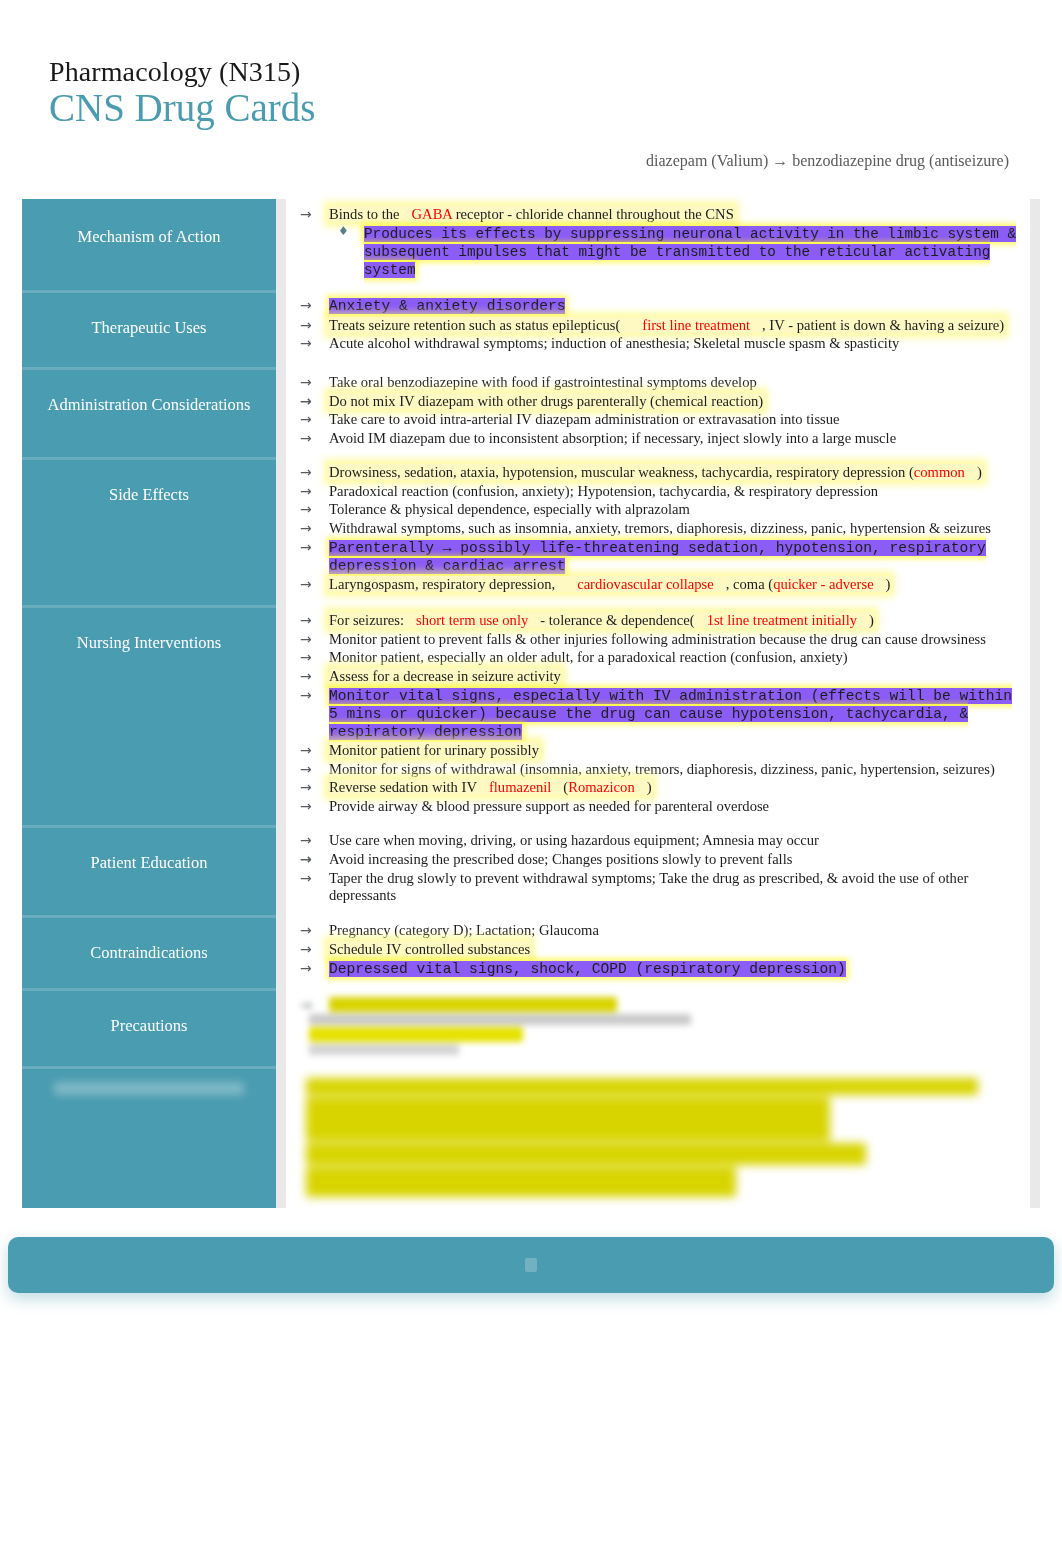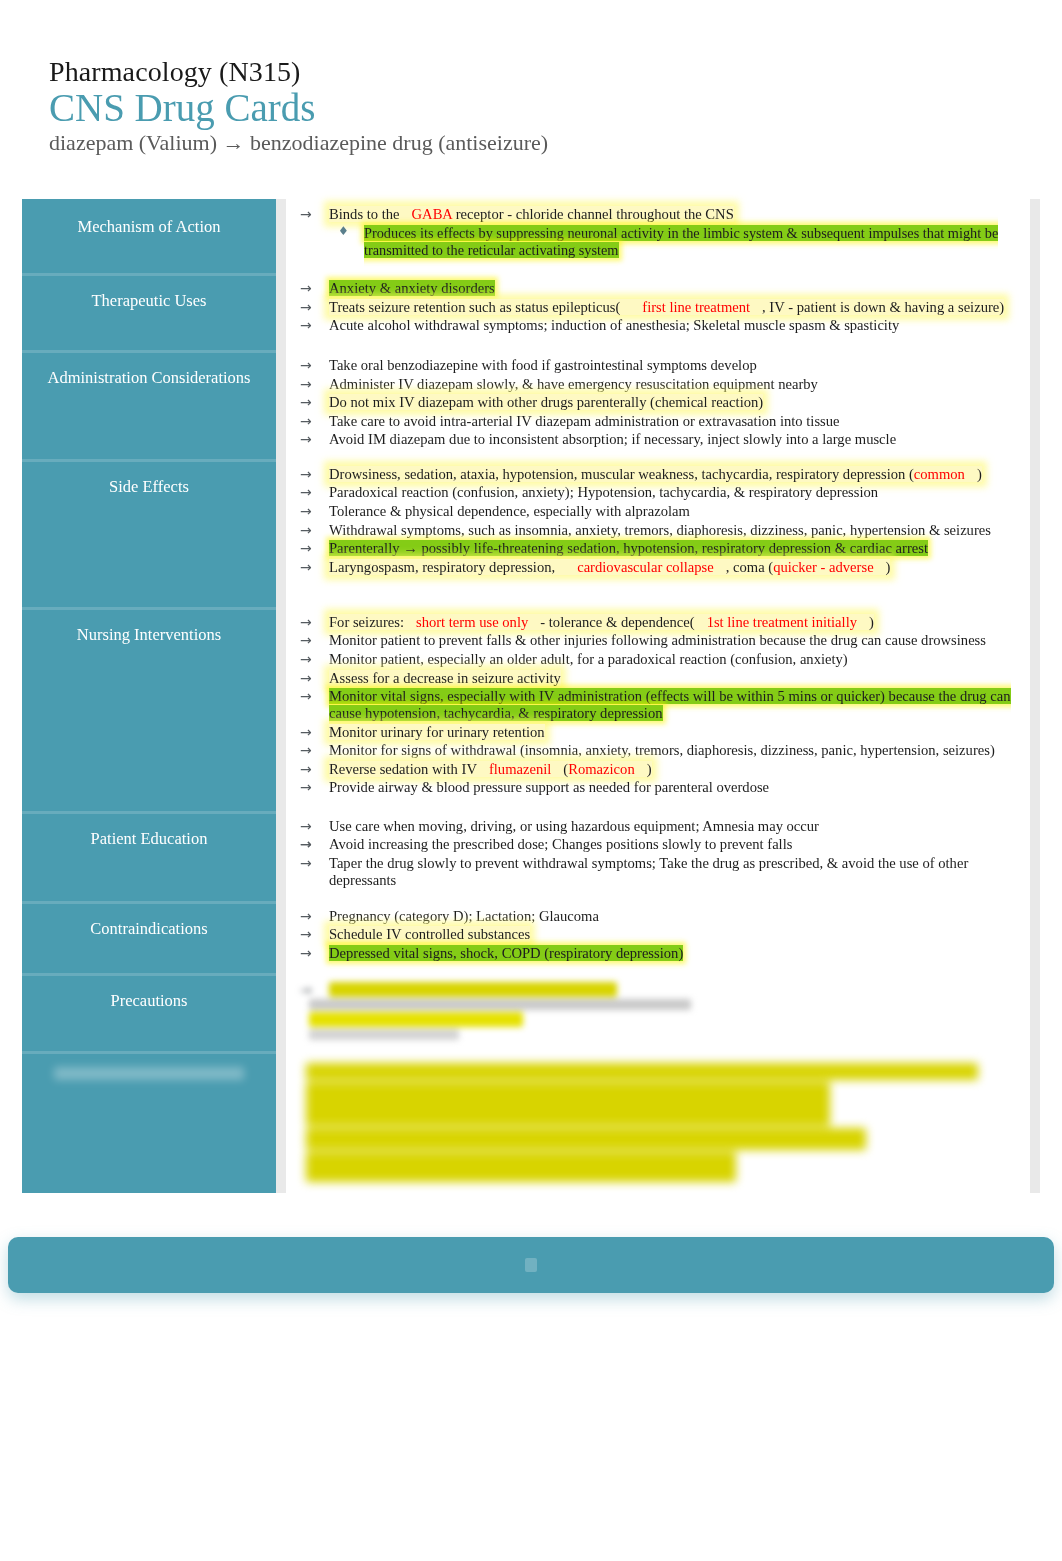--- a/index.html
+++ b/index.html
@@ -8,32 +8,32 @@
     background:#ffffff;
     font-family:"Liberation Serif","DejaVu Serif",serif;
     overflow:hidden;
   }
   .page{position:relative;width:1062px;height:1561px;}
 
   
   .header{position:absolute;left:49px;top:56px;width:960px;}
   .course{font-size:28px;color:#1a1a1a;letter-spacing:.1px;}
   .maintitle{font-size:39px;color:#4a9cb0;line-height:1.05;}
-  .subtitle{font-size:22px;color:#5a5a5a;margin-top:2px;line-height:1.05;}
+  .subtitle{font-size:16px;color:#5a5a5a;margin-top:24px;line-height:1.05;text-align:right;}
 
   
   .table{position:absolute;left:22px;top:199px;width:1018px;}
   .row{position:relative;display:flex;align-items:stretch;}
   .lbl{
     width:254px;flex:0 0 254px;
     background:#4a9cb0;
     color:#ffffff;
     font-size:16.5px;
     text-align:center;
-    padding-top:18px;
+    padding-top:28px;
     box-sizing:border-box;
     position:relative;
   }
   .row + .row .lbl::before{
     content:"";position:absolute;left:0;right:0;top:0;height:3px;
     background:rgba(255,255,255,.17);
   }
   .cellwrap{
     flex:1 1 auto;background:#e9e9e9;
     padding:0 10px 0 10px;box-sizing:border-box;
@@ -61,21 +61,21 @@
   }
   ul.sub{list-style:none;margin:2px 0 0 0;padding:0;}
   ul.sub li{
     position:relative;padding-left:35px;
     font-size:14.3px;line-height:1.2;color:#1d1d1d;
   }
   ul.sub li > .diam{
     position:absolute;left:9px;top:-1px;color:#5a7f8c;font-size:12px;
     font-family:"DejaVu Sans",sans-serif;
   }
-  .hl{background:#84cc16;box-shadow:0 0 5px 3px rgba(251,244,0,.55);}
+  .hl{background:#8b5cf6;box-shadow:0 0 5px 3px rgba(251,244,0,.55);font-family:Liberation Mono, monospace;}
   .hl-soft{background:#fef9c3;box-shadow:0 0 7px 5px rgba(253,248,106,.6);margin-top:25px;}
   .red{color:#ff0000;}
   .sp{display:inline-block;width:22px;}
   .sp2{display:inline-block;width:12px;}
 
   
   .blurred{filter:blur(3.1px);}
   .blurred-hard{filter:blur(4.6px);}
   .bar{
     height:15px;border-radius:2px;margin:2px 0;
@@ -142,21 +142,21 @@
       </div>
         </div>
     </div>
 
     <div class="row">
       <div class="lbl">Administration Considerations</div>
       <div class="cellwrap">
           <div class="cell" style="min-height:88px">
         <ul class="bl">
           <li><span class="arrow">→</span><span>Take oral benzodiazepine with food if gastrointestinal symptoms develop</span></li>
-          <li><span class="arrow">→</span><span>Administer IV diazepam slowly, &amp; have emergency resuscitation equipment nearby</span></li>
+          <li><span class="arrow">→</span></li>
           <li><span class="arrow">→</span><span class="hl-soft">Do not mix IV diazepam with other drugs parenterally (chemical reaction)</span></li>
           <li><span class="arrow">→</span><span>Take care to avoid intra-arterial IV diazepam administration or extravasation into tissue</span></li>
           <li><span class="arrow">→</span><span>Avoid IM diazepam due to inconsistent absorption; if necessary, inject slowly into a large muscle</span></li>
         </ul>
       </div>
         </div>
     </div>
 
     <div class="row">
       <div class="lbl">Side Effects</div>
@@ -177,21 +177,21 @@
     <div class="row">
       <div class="lbl">Nursing Interventions</div>
       <div class="cellwrap">
           <div class="cell" style="min-height:204px">
         <ul class="bl">
           <li><span class="arrow">→</span><span class="hl-soft"><span>For seizures:</span><span class="sp2"></span><span class="red">short term use only</span><span class="sp2"></span><span>- tolerance &amp; dependence(</span><span class="sp2"></span><span class="red">1st line treatment initially</span><span class="sp2"></span><span>)</span></span></li>
           <li><span class="arrow">→</span><span>Monitor patient to prevent falls &amp; other injuries following administration because the drug can cause drowsiness</span></li>
           <li><span class="arrow">→</span><span>Monitor patient, especially an older adult, for a paradoxical reaction (confusion, anxiety)</span></li>
           <li><span class="arrow">→</span><span class="hl-soft">Assess for a decrease in seizure activity</span></li>
           <li><span class="arrow">→</span><span class="hl">Monitor vital signs, especially with IV administration (effects will be within 5 mins or quicker) because the drug can cause hypotension, tachycardia, &amp; respiratory depression</span></li>
-          <li><span class="arrow">→</span><span class="hl-soft">Monitor urinary for urinary retention</span></li>
+          <li><span class="arrow">→</span><span class="hl-soft">Monitor patient for urinary possibly</span></li>
           <li><span class="arrow">→</span><span>Monitor for signs of withdrawal (insomnia, anxiety, tremors, diaphoresis, dizziness, panic, hypertension, seizures)</span></li>
           <li><span class="arrow">→</span><span class="hl-soft"><span>Reverse sedation with IV</span><span class="sp2"></span><span class="red">flumazenil</span><span class="sp2"></span><span>(</span><span class="red">Romazicon</span><span class="sp2"></span><span>)</span></span></li>
           <li><span class="arrow">→</span><span>Provide airway &amp; blood pressure support as needed for parenteral overdose</span></li>
         </ul>
       </div>
         </div>
     </div>
 
     <div class="row">
       <div class="lbl">Patient Education</div>

